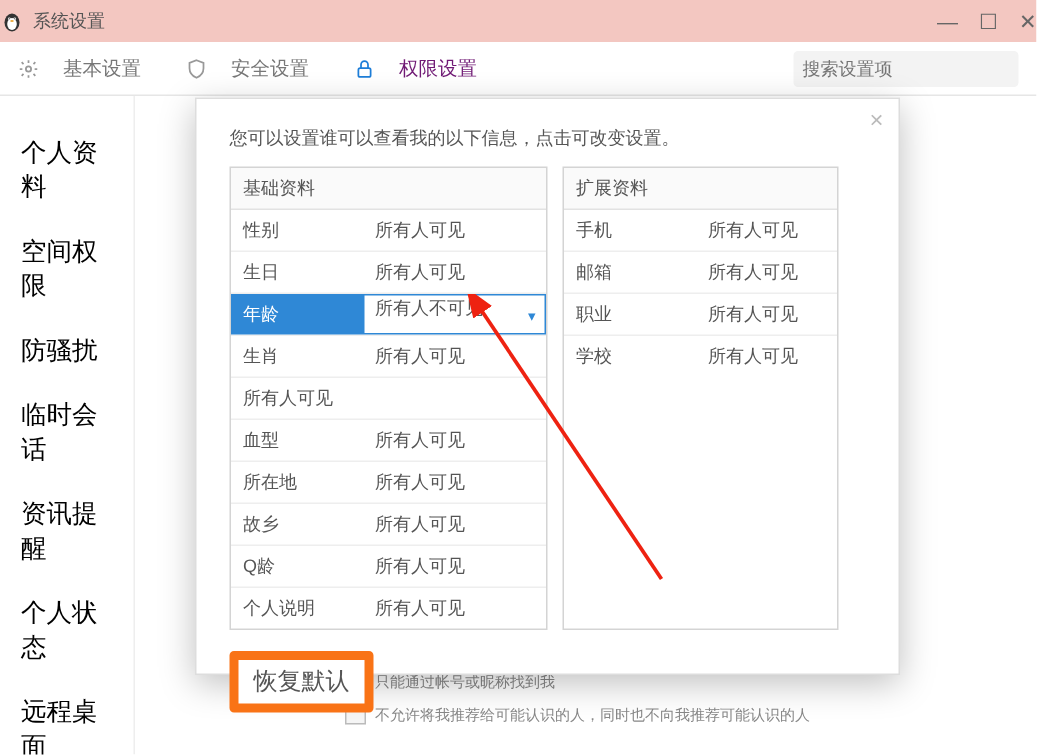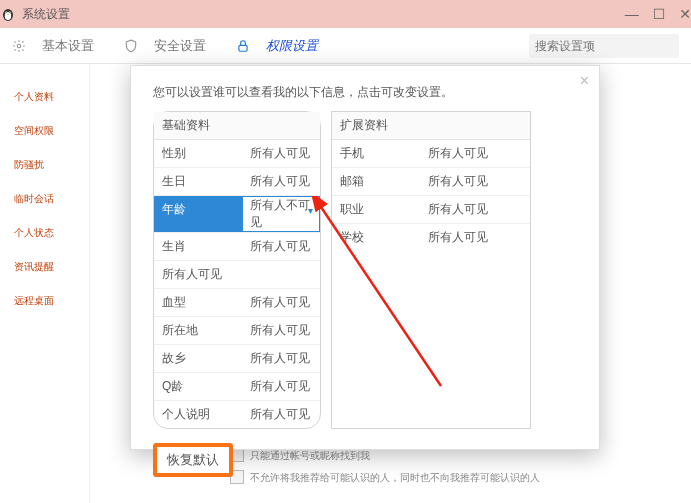--- a/index.html
+++ b/index.html
@@ -8,54 +8,54 @@
 .titlebar { height: 28px; background: #f3c7c1; display: flex; align-items: center; padding: 0 0; color: #555; font-size: 12px; }
 .titlebar .title { margin-left: 6px; }
 .titlebar .wincontrols { margin-left: auto; display: flex; gap: 14px; color: #666; }
 .titlebar .wincontrols span { cursor: pointer; font-size: 14px; }
 
 .penguin { width: 16px; height: 16px; display: inline-block; }
 .penguin svg { width: 16px; height: 16px; }
 
 .toolbar { height: 36px; display: flex; align-items: center; padding: 0 12px; border-bottom: 1px solid #e6e6e6; font-size: 13px; }
 .toolbar .tab { display: flex; align-items: center; gap: 16px; margin-right: 30px; color: #777; cursor: pointer; }
-.toolbar .tab.active { color: #1d4ed8; font-style: italic; }
+.toolbar .tab.active { color: #701a75; }
 .toolbar .tabicon { width: 14px; height: 14px; display: inline-flex; align-items: center; justify-content: center; }
 .searchwrap { margin-left: auto; display: flex; align-items: center; background: #f3f3f3; border-radius: 3px; padding: 2px 6px; height: 24px; width: 150px; gap: 48px; }
 .searchwrap input { border: none; background: transparent; outline: none; font-size: 12px; flex: 1; color: #666; }
 .searchwrap .sicn { color: #aaa; font-size: 13px; }
 
 .mainrow { display: flex; height: calc(503px - 28px - 36px); }
 .sidebar { width: 90px; border-right: 1px solid #eee; padding-top: 16px; }
-.sidebar .sitem { font-size: 10px; color: #c2410c; padding: 10px 14px; cursor: pointer; }
+.sidebar .sitem { font-size: 17px; color: #000000; padding: 10px 14px; cursor: pointer; }
 .content { flex: 1; position: relative; padding: 20px 20px; color: #666; font-size: 12px; }
 
 .dimlines { position: absolute; left: 230px; top: 445px; font-size: 10px; color: #888; line-height: 22px; }
 .dimlines .chk { display: inline-block; width: 14px; height: 14px; border: 1px solid #bbb; background: #f5f5f5; margin-right: 6px; vertical-align: -3px; }
 
 
 .modal { position: absolute; left: 130px; top: 65px; width: 470px; height: 385px; background: #fff; border: 1px solid #ddd; box-shadow: 0 6px 22px rgba(0,0,0,.25); padding: 18px 22px 14px 22px; }
 .modal .close { position: absolute; top: 6px; right: 10px; color: #bbb; font-size: 16px; cursor: pointer; }
 .modal .intro { font-size: 12px; color: #555; margin-bottom: 10px; }
 .tables { display: flex; gap: 10px; }
 .tbl { border: 1px solid #d4d4d4; font-size: 12px; }
-.tbl.left { width: 168px; border-radius: 15px; }
-.tbl.right { width: 200px; }
+.tbl.left { width: 212px; }
+.tbl.right { width: 184px; }
 .tbl .thead { background: #fafafa; border-bottom: 1px solid #e2e2e2; padding: 5px 8px; color: #555; }
 .tbl .row { display: flex; border-bottom: 1px solid #eee; }
 .tbl .row:last-child { border-bottom: none; }
 .tbl .row .c1 { width: 88px; padding: 5px 8px; color: #555; }
 .tbl .row .c2 { flex: 1; padding: 5px 8px; color: #555; position: relative; }
 .tbl .row.selected { }
 .tbl .row.selected .c1 { background: #2f88d6; color: #fff; }
 .tbl .row.selected .c2 { border: 1px solid #2f88d6; padding: 0 7px; }
 .tbl .row.selected .c2 .caret { position: absolute; right: 6px; top: 8px; color: #2f88d6; font-size: 10px; }
 
 .restore { margin-top: 14px; }
-.restore button { font-size: 13px; padding: 4px 10px; border: 4px solid #f97316; background: #fff; border-radius: 3px; color: #555; cursor: pointer; }
+.restore button { font-size: 16px; padding: 4px 10px; border: 6px solid #f97316; background: #fff; border-radius: 3px; color: #555; cursor: pointer; }
 
 .arrow { position: absolute; pointer-events: none; }
 </style>
 </head>
 <body>
 
 <div class="titlebar">
   <span class="penguin">
     <svg viewBox="0 0 16 16">
         <ellipse cx="8" cy="9" rx="5" ry="6" fill="#333"></ellipse>
@@ -107,22 +107,22 @@
     <span class="sicn">🔍</span>
   </div>
 </div>
 
 <div class="mainrow">
   <div class="sidebar">
     <div class="sitem">个人资料</div>
     <div class="sitem">空间权限</div>
     <div class="sitem">防骚扰</div>
     <div class="sitem">临时会话</div>
+    <div class="sitem">资讯提醒</div>
     <div class="sitem">个人状态</div>
-    <div class="sitem">资讯提醒</div>
     <div class="sitem">远程桌面</div>
   </div>
   <div class="content"></div>
 </div>
 
 <div class="dimlines">
   <div><span class="chk"></span><span>只能通过帐号或昵称找到我</span></div>
   <div><span class="chk"></span><span>不允许将我推荐给可能认识的人，同时也不向我推荐可能认识的人</span></div>
 </div>
 

